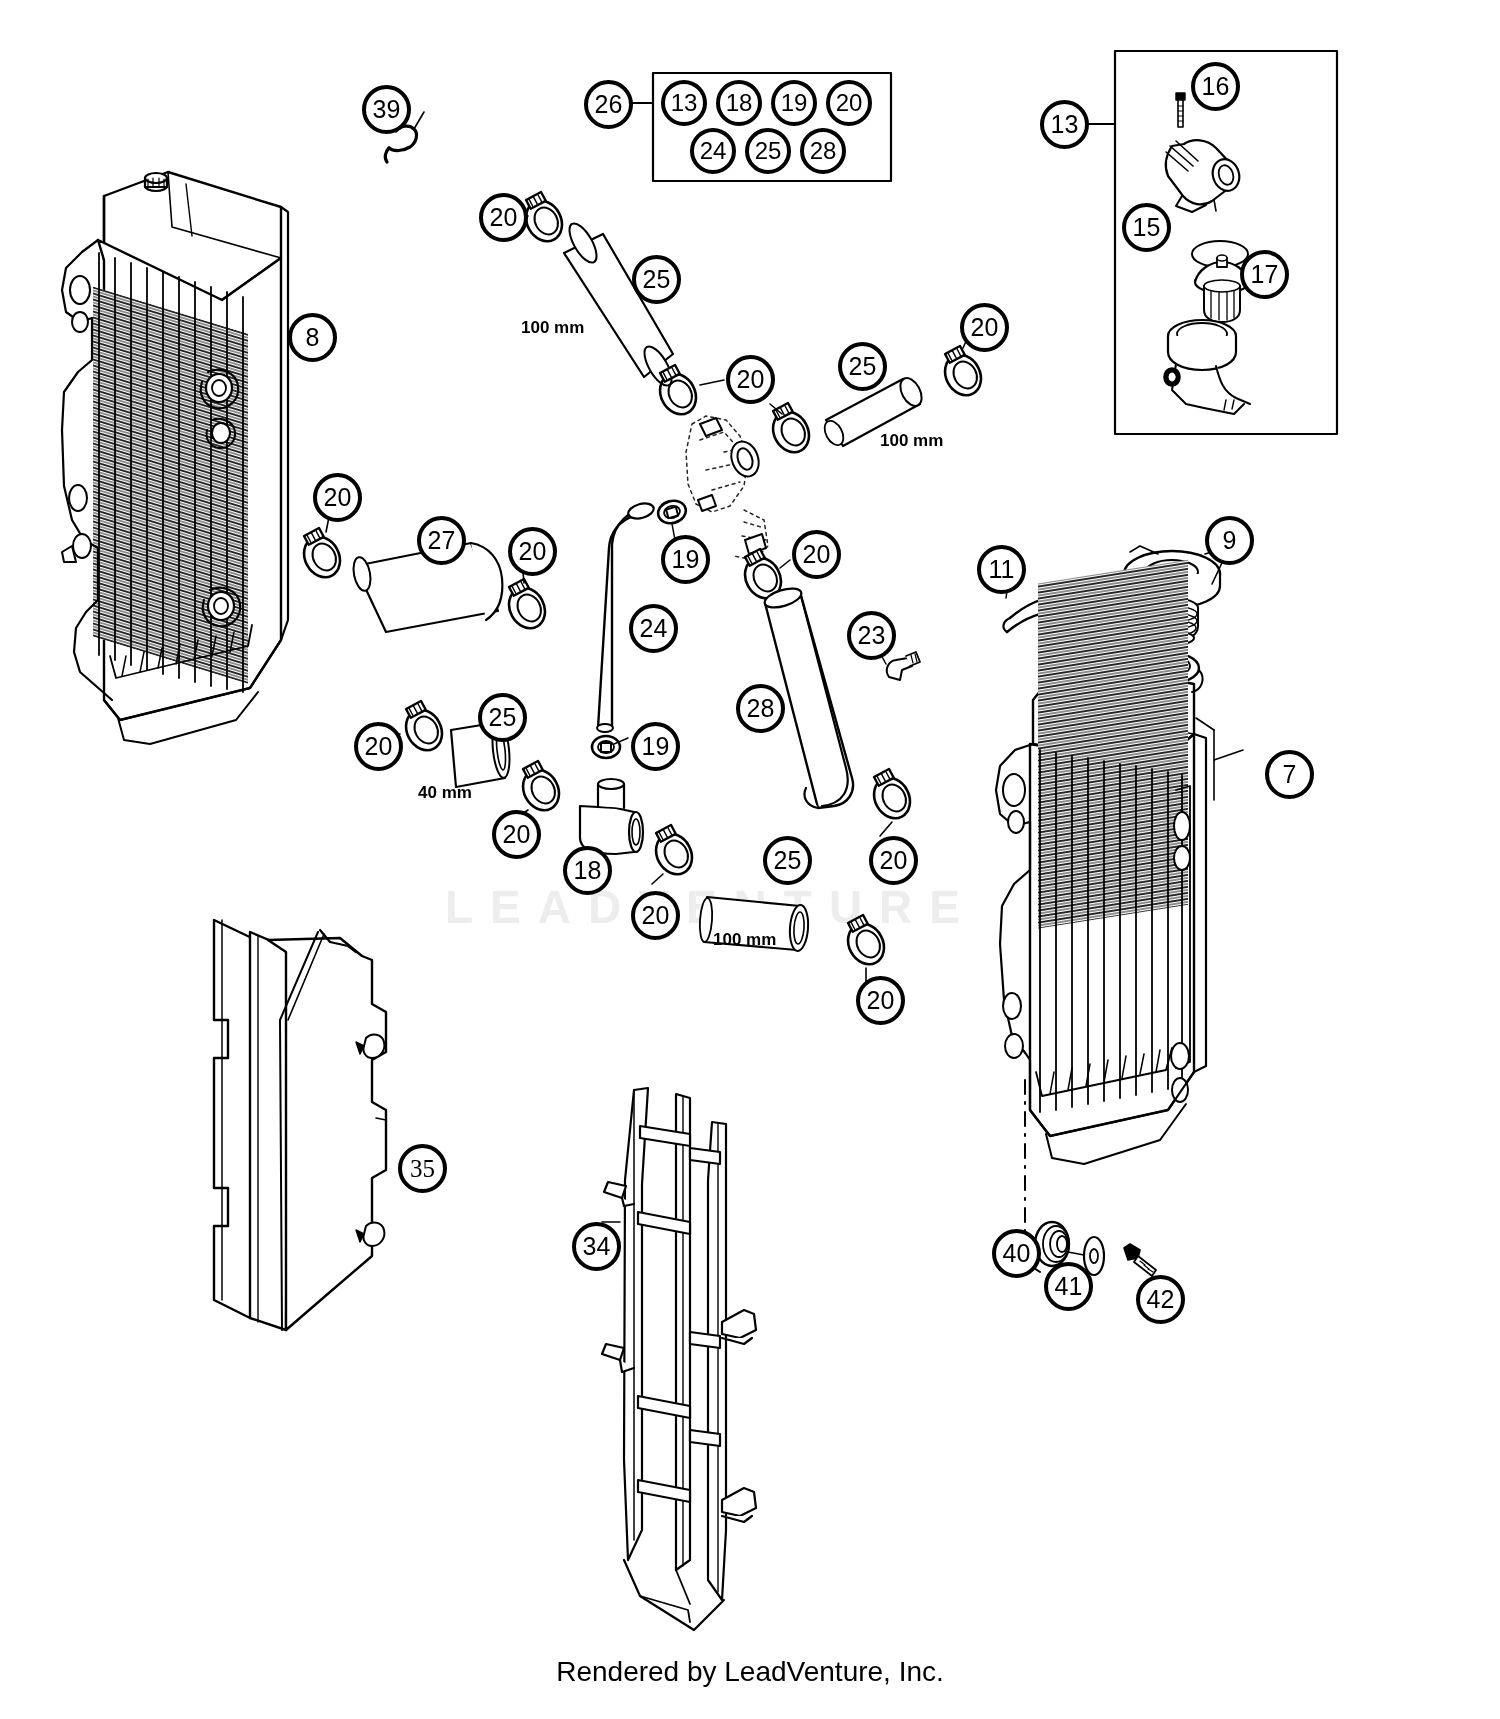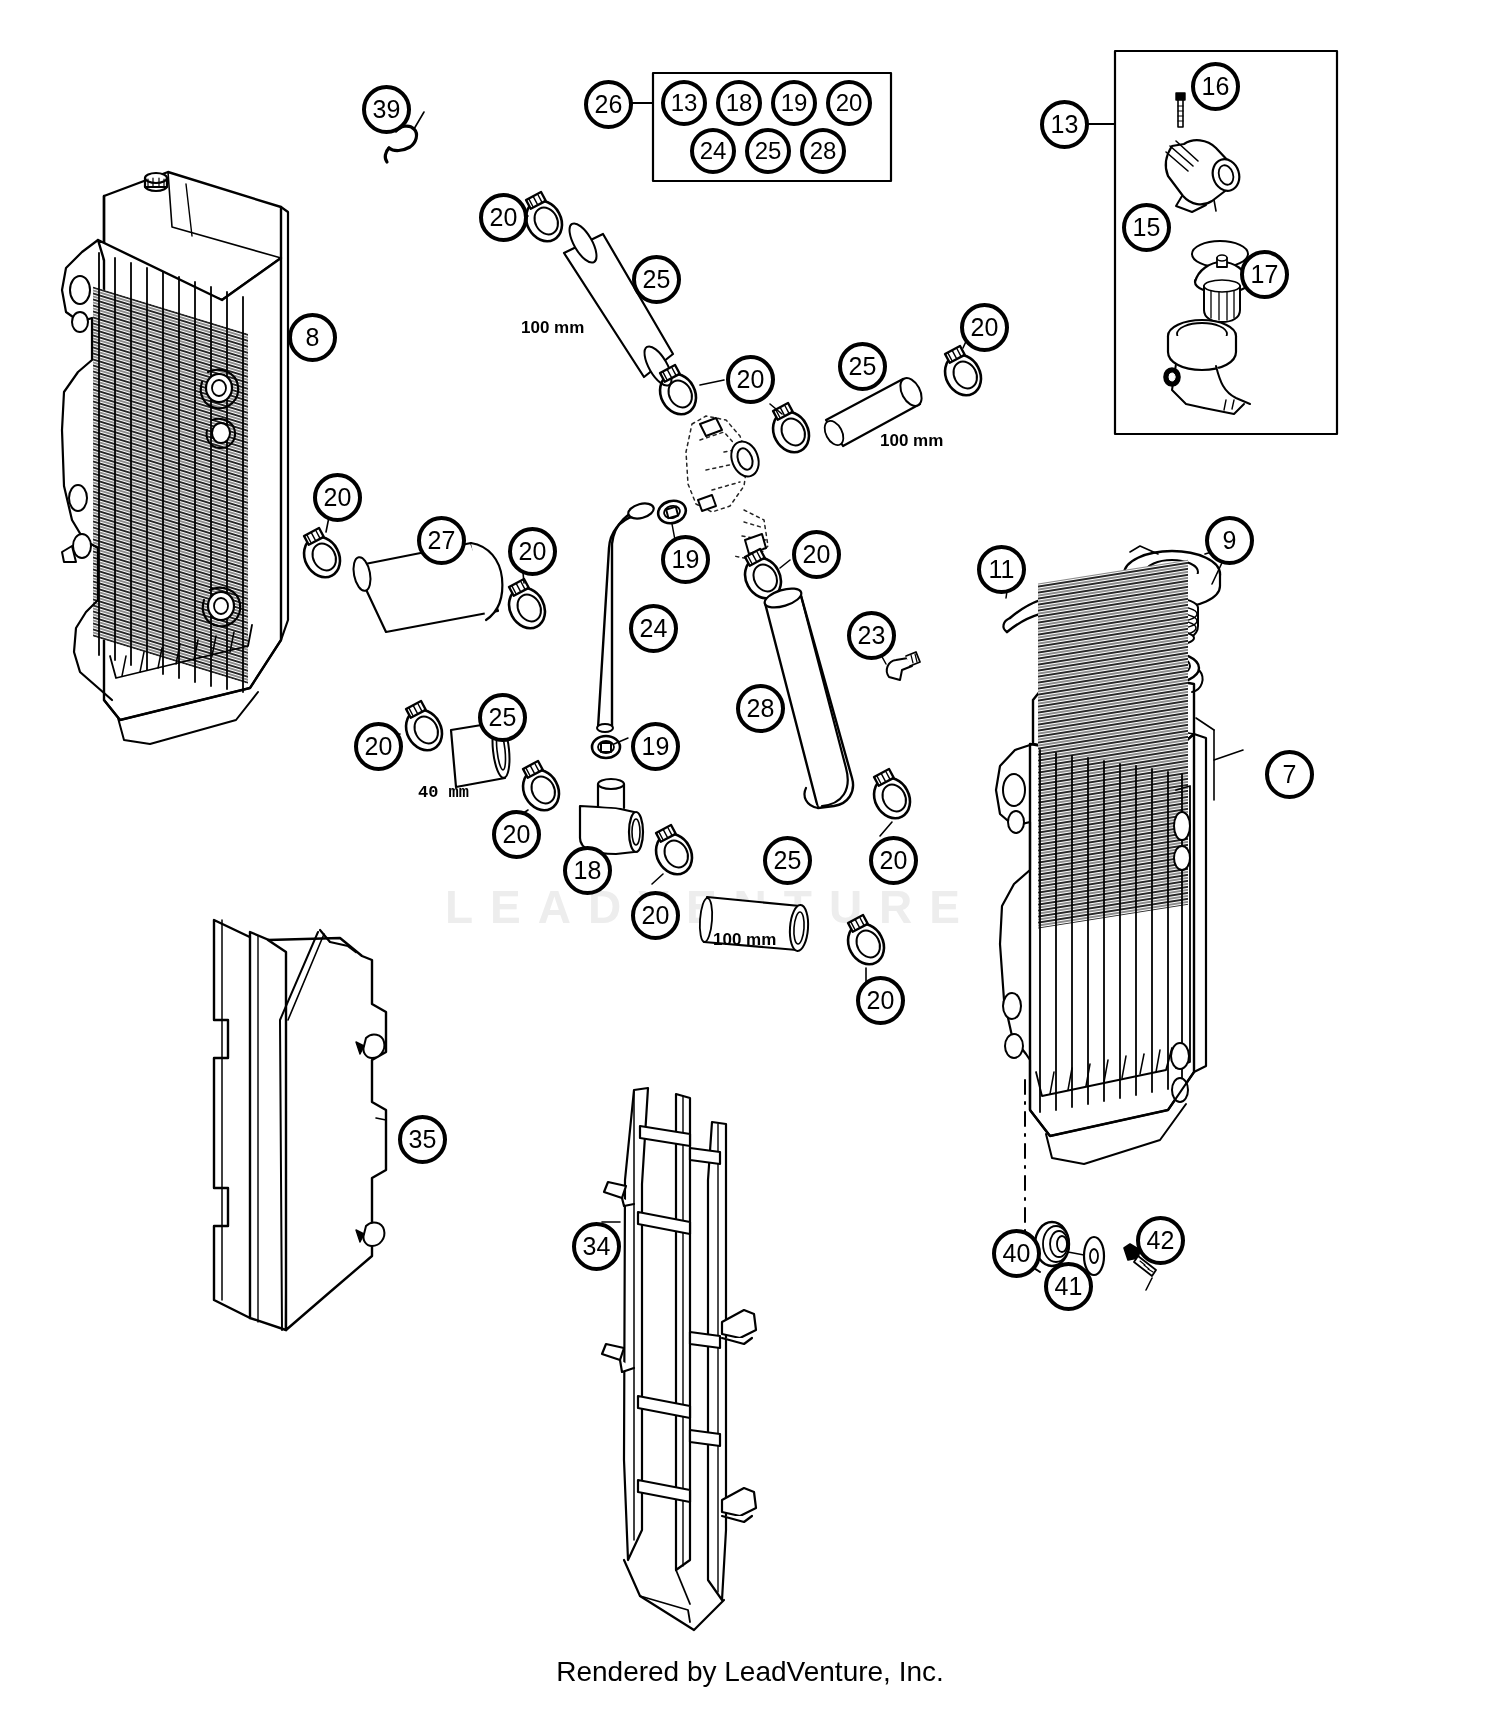--- a/index.html
+++ b/index.html
@@ -515,21 +515,21 @@
         <path d="M640 1596 L688 1610 L690 1622" stroke-width="1.8"></path>
 
         <line x1="602" y1="1222" x2="620" y2="1222" stroke-width="1.6"></line>
       </g>
 
     </g>
   </svg>
 
   <div class="dim" style="left:521px;top:318px;">100 mm</div>
   <div class="dim" style="left:880px;top:431px;">100 mm</div>
-  <div class="dim" style="left:418px;top:783px;font-family:Liberation Mono, monospace;">40 mm</div>
+  <div class="dim" style="left:418px;top:783px;">40 mm</div>
   <div class="dim" style="left:713px;top:930px;">100 mm</div>
 
   <div class="callout c-sm" style="left:661px;top:80px;">13</div>
   <div class="callout c-sm" style="left:716px;top:80px;">18</div>
   <div class="callout c-sm" style="left:771px;top:80px;">19</div>
   <div class="callout c-sm" style="left:826px;top:80px;">20</div>
   <div class="callout c-sm" style="left:690px;top:128px;">24</div>
   <div class="callout c-sm" style="left:745px;top:128px;">25</div>
   <div class="callout c-sm" style="left:800px;top:128px;">28</div>
 
@@ -559,21 +559,21 @@
       <div class="callout" style="left: 736px; top: 684px; width: 49px; height: 49px;">28</div>
       <div class="callout" style="left: 354px; top: 722px; width: 49px; height: 49px;">20</div>
       <div class="callout" style="left: 478px; top: 693px; width: 49px; height: 49px;">25</div>
       <div class="callout" style="left: 631px; top: 722px; width: 49px; height: 49px;">19</div>
       <div class="callout" style="left: 492px; top: 810px; width: 49px; height: 49px;">20</div>
       <div class="callout" style="left: 563px; top: 846px; width: 49px; height: 49px;">18</div>
       <div class="callout" style="left: 631px; top: 891px; width: 49px; height: 49px;">20</div>
       <div class="callout" style="left: 763px; top: 836px; width: 49px; height: 49px;">25</div>
       <div class="callout" style="left: 869px; top: 836px; width: 49px; height: 49px;">20</div>
       <div class="callout" style="left: 856px; top: 976px; width: 49px; height: 49px;">20</div>
-      <div class="callout" style="left: 398px; top: 1115px; width: 49px; height: 49px;">35</div>
+      <div class="callout" style="left: 398px; top: 1144px; width: 49px; height: 49px; font-family: Liberation Serif, serif;">35</div>
       <div class="callout" style="left: 572px; top: 1222px; width: 49px; height: 49px;">34</div>
       <div class="callout" style="left: 992px; top: 1229px; width: 49px; height: 49px;">40</div>
       <div class="callout" style="left: 1044px; top: 1262px; width: 49px; height: 49px;">41</div>
-      <div class="callout" style="left: 1136px; top: 1216px; width: 49px; height: 49px;">42</div>
+      <div class="callout" style="left: 1136px; top: 1275px; width: 49px; height: 49px;">42</div>
     </div>
 
   <div class="footer">Rendered by LeadVenture, Inc.</div>
 </div>
 
 </body></html>

